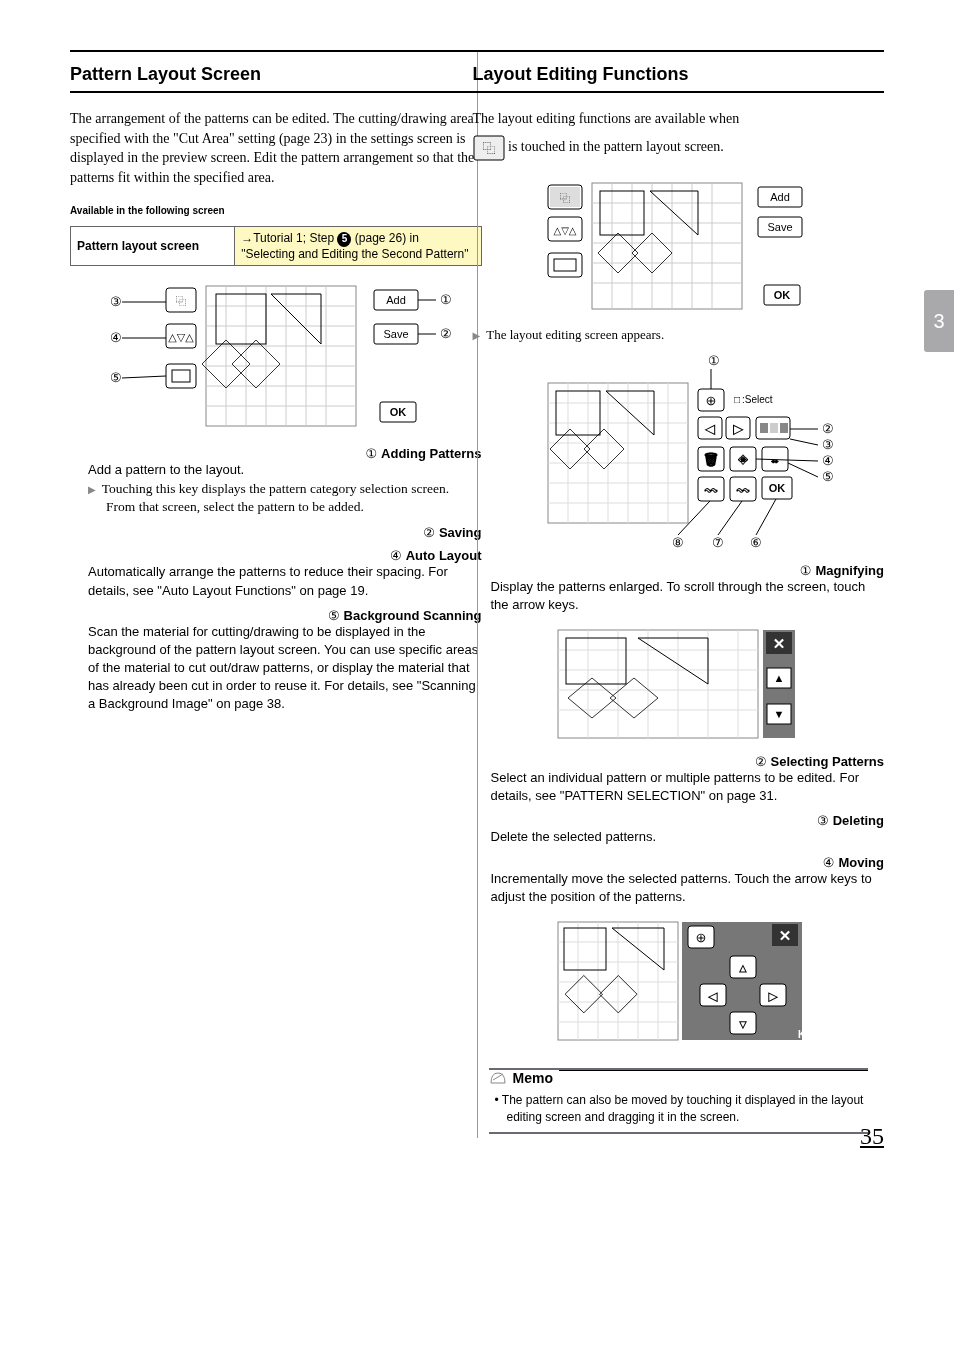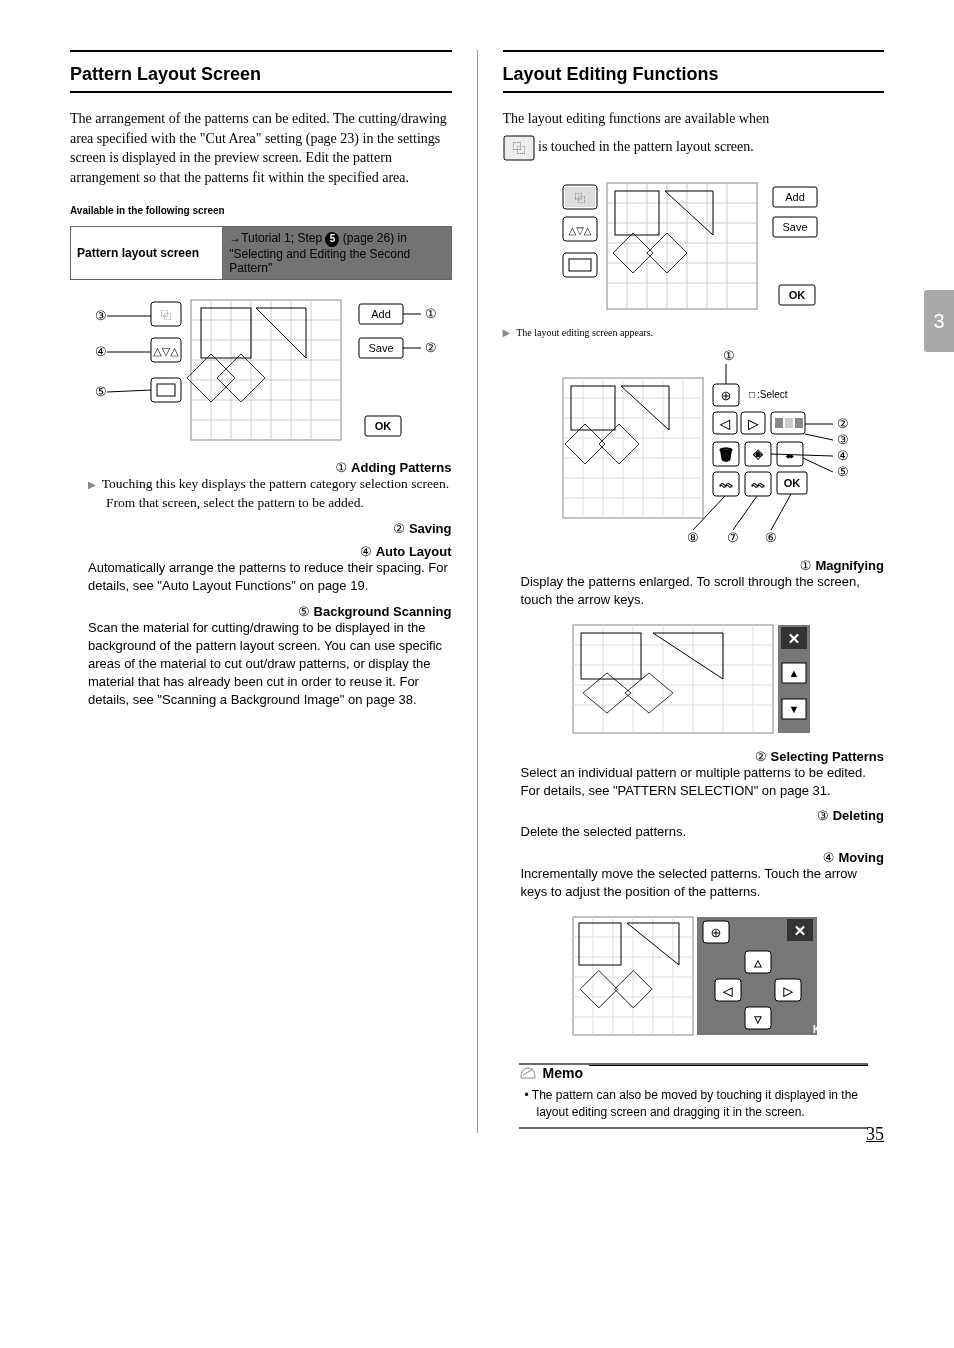--- a/index.html
+++ b/index.html
@@ -12,21 +12,20 @@
     background: #fff;
   }
   .page {
     width: 954px;
     box-sizing: border-box;
     padding: 50px 70px 30px 70px;
     position: relative;
   }
   .cols {
     display: flex;
-    gap: 30px;
   }
   .col {
     flex: 1 1 0;
     min-width: 0;
   }
   .divider {
     width: 1px;
     background: #999;
     margin: 0 -5px;
   }
@@ -62,21 +61,21 @@
     border: 1px solid #666;
     padding: 4px 6px;
     vertical-align: middle;
   }
   table.ref-table td:first-child {
     font-weight: bold;
     background: #fff;
     width: 40%;
   }
   table.ref-table td:last-child {
-    background: #737373;
+    background: #fef9c3;
     margin-top: 37px;
   }
   .item-block {
     margin: 8px 0 0 0;
   }
   .item-title {
     font-size: 13px;
     font-weight: bold;
     text-align: right;
   }
@@ -97,21 +96,21 @@
     line-height: 1.4;
   }
   .tri-bullet::before {
     content: "▶";
     color: #888;
     font-size: 10px;
     margin-right: 6px;
   }
   .result-line {
     font-family: "Palatino Linotype", "Book Antiqua", Palatino, serif;
-    font-size: 10px;
+    font-size: 13px;
     margin: 8px 0 6px 0;
   }
   .result-line::before {
     content: "▶";
     color: #888;
     font-size: 10px;
     margin-right: 6px;
   }
   .svg-fig {
     display: block;
@@ -129,21 +128,21 @@
     display: flex;
     align-items: center;
     justify-content: center;
     border-radius: 3px 0 0 3px;
   }
   .page-num {
     position: absolute;
     bottom: 18px;
     right: 70px;
     font-family: "Palatino Linotype", serif;
-    font-size: 18px;
+    font-size: 24px;
     text-decoration: underline;
   }
   .memo-box {
     margin: 14px 10px 0 10px;
     padding: 4px 6px;
   }
   .memo-head {
     display: flex;
     gap: 6px;
     font-weight: bold;
@@ -252,20 +251,21 @@
         <text x="302" y="140" font-size="11" font-weight="bold" text-anchor="middle">OK</text>
 
         <text x="344" y="28" font-size="13">①</text>
         <text x="344" y="62" font-size="13">②</text>
         <line x1="322" y1="24" x2="340" y2="24" stroke="#000"></line>
         <line x1="322" y1="58" x2="340" y2="58" stroke="#000"></line>
       </svg>
 
       <div class="item-block">
         <div class="item-title"><span class="circ">①</span><span>Adding Patterns</span></div>
+        <div class="item-body">Add a pattern to the layout.</div>
         <div class="sub-bullet tri-bullet">Touching this key displays the pattern category selection screen. From that screen, select the pattern to be added.</div>
       </div>
       <div class="item-block">
         <div class="item-title"><span class="circ">②</span><span>Saving</span></div>
       </div>
       <div class="item-block">
         <div class="item-title"><span class="circ">④</span><span>Auto Layout</span></div>
         <div class="item-body">Automatically arrange the patterns to reduce their spacing. For details, see "Auto Layout Functions" on page 19.</div>
       </div>
       <div class="item-block">

